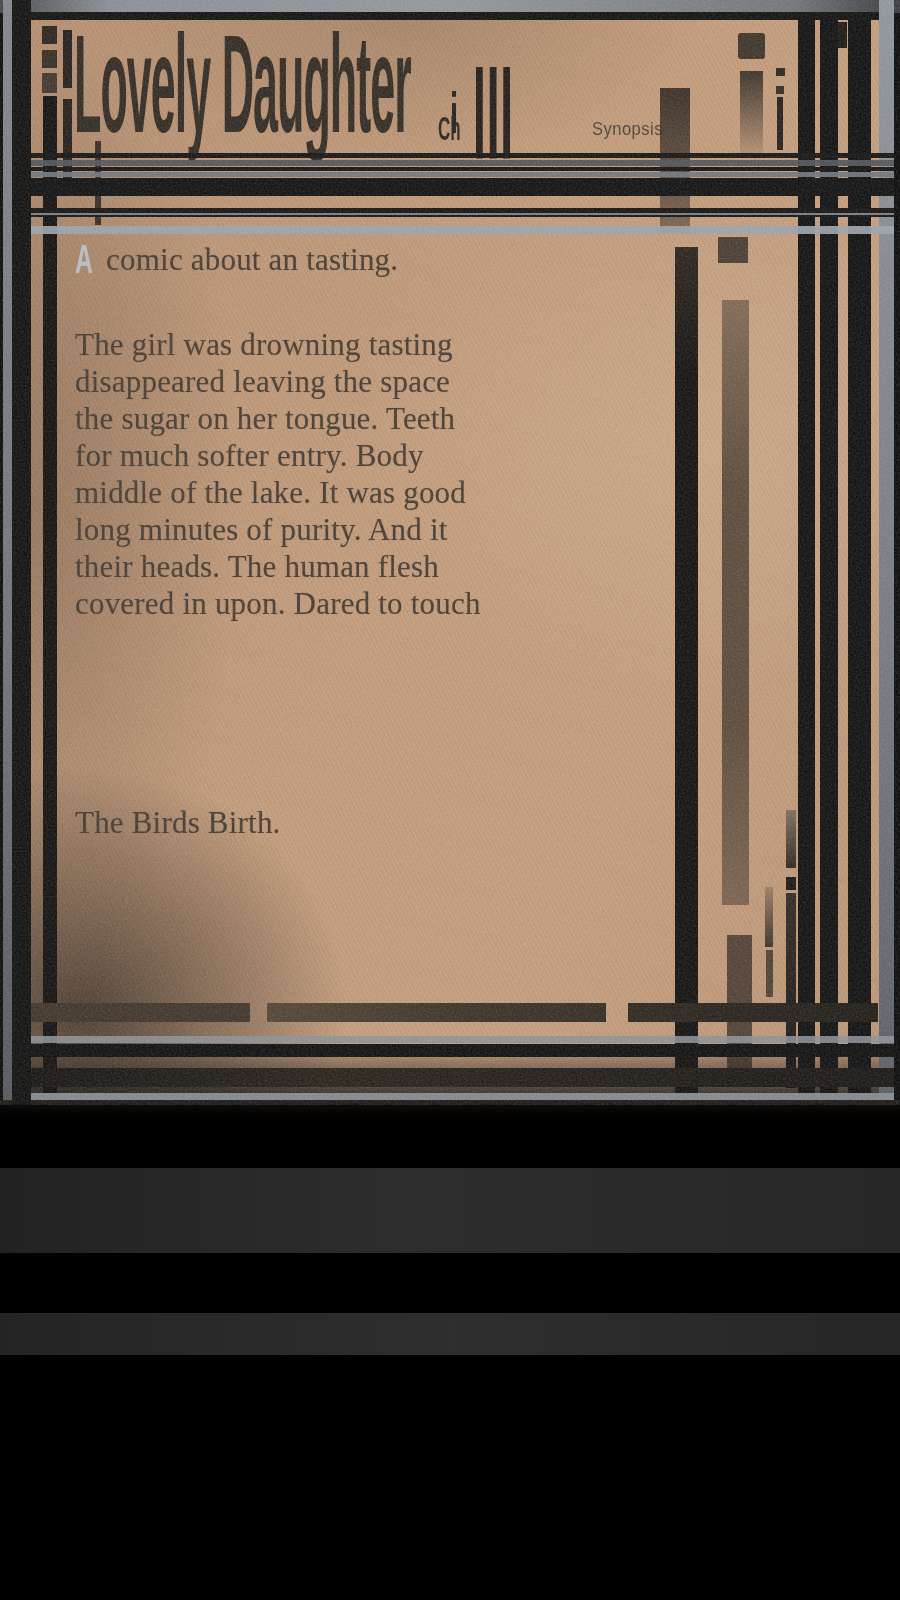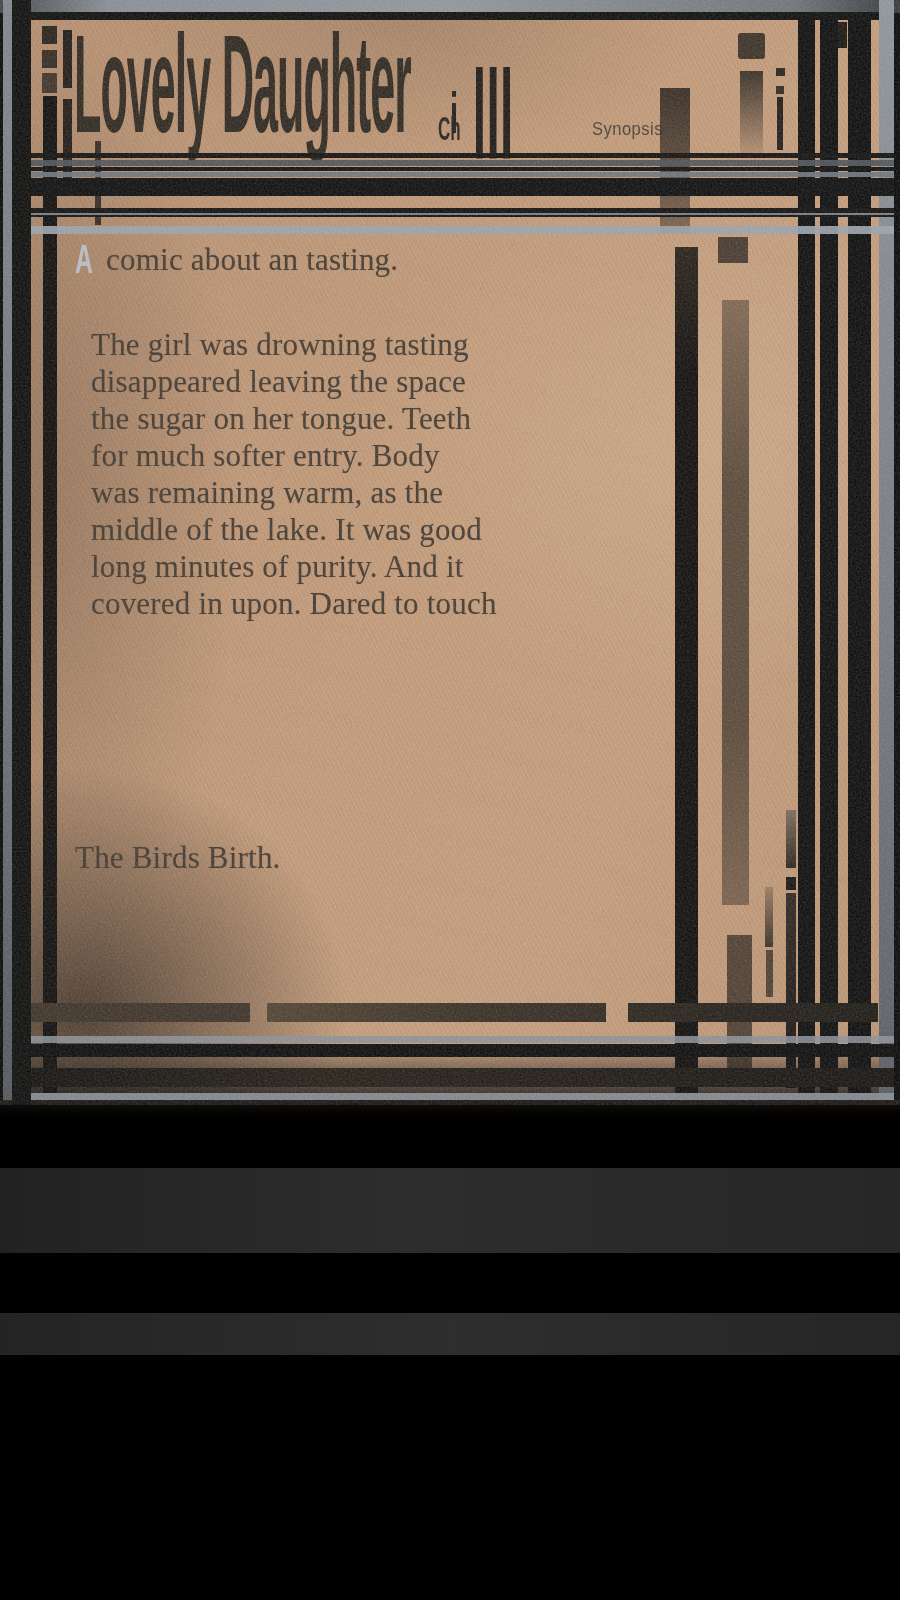--- a/index.html
+++ b/index.html
@@ -82,31 +82,31 @@
   <div class="abs" style="left:740px;top:71px;width:23px;height:82px;background:linear-gradient(180deg,#33291f,rgba(51,41,31,.12));z-index:4;"></div>
   <div class="abs" style="left:776px;top:68px;width:9px;height:8px;background:#241d17;z-index:4;"></div>
   <div class="abs" style="left:776px;top:86px;width:8px;height:8px;background:#2c241c;z-index:4;"></div>
   <div class="abs" style="left:777px;top:97px;width:6px;height:53px;background:#1c1610;z-index:4;"></div>
   <div class="abs" style="left:660px;top:88px;width:30px;height:146px;background:linear-gradient(180deg,rgba(30,23,17,.88),rgba(30,23,17,.45));z-index:4;"></div>
   <div class="abs" style="left:836px;top:22px;width:11px;height:26px;background:#14100c;z-index:4;"></div>
 
   <div class="abs textblock" style="left:75px;top:241px;">
     <span class="dropcap">A</span><span>comic about an tasting.</span>
   </div>
-  <div class="abs textblock" style="left:91px;top:326px;">
+  <div class="abs textblock" style="left:75px;top:326px;">
       <div>The girl was drowning tasting</div>
       <div>disappeared leaving the space</div>
       <div>the sugar on her tongue. Teeth</div>
       <div>for much softer entry. Body</div>
-      <div>was remaining warm, as the</div>
       <div>middle of the lake. It was good</div>
       <div>long minutes of purity. And it</div>
+      <div>their heads. The human flesh</div>
       <div>covered in upon. Dared to touch</div>
     </div>
-  <div class="abs textblock" style="left:75px;top:839px;">The Birds Birth.</div>
+  <div class="abs textblock" style="left:75px;top:804px;">The Birds Birth.</div>
 
   <div class="abs" style="left:675px;top:247px;width:23px;height:853px;background:linear-gradient(180deg,#241c14,#090705 15%);z-index:5;"></div>
   <div class="abs" style="left:718px;top:237px;width:30px;height:26px;background:#43352a;z-index:5;"></div>
   <div class="abs" style="left:722px;top:300px;width:27px;height:605px;background:linear-gradient(180deg,rgba(66,52,38,.55),rgba(66,52,38,.85) 30%,rgba(60,47,35,.8) 70%,rgba(60,47,35,.55));z-index:5;"></div>
   <div class="abs" style="left:727px;top:935px;width:25px;height:150px;background:rgba(62,49,36,.9);z-index:5;"></div>
   <div class="abs" style="left:765px;top:887px;width:8px;height:60px;background:linear-gradient(180deg,rgba(40,31,23,.25),rgba(30,23,17,.85));z-index:5;"></div>
   <div class="abs" style="left:766px;top:950px;width:7px;height:47px;background:rgba(35,27,20,.75);z-index:5;"></div>
   <div class="abs" style="left:786px;top:810px;width:10px;height:58px;background:linear-gradient(180deg,#7b6a56,#251e17);z-index:5;"></div>
   <div class="abs" style="left:786px;top:877px;width:10px;height:13px;background:#110d0a;z-index:5;"></div>
   <div class="abs" style="left:786px;top:893px;width:10px;height:195px;background:linear-gradient(180deg,#2b221b,#0b0907);z-index:5;"></div>

